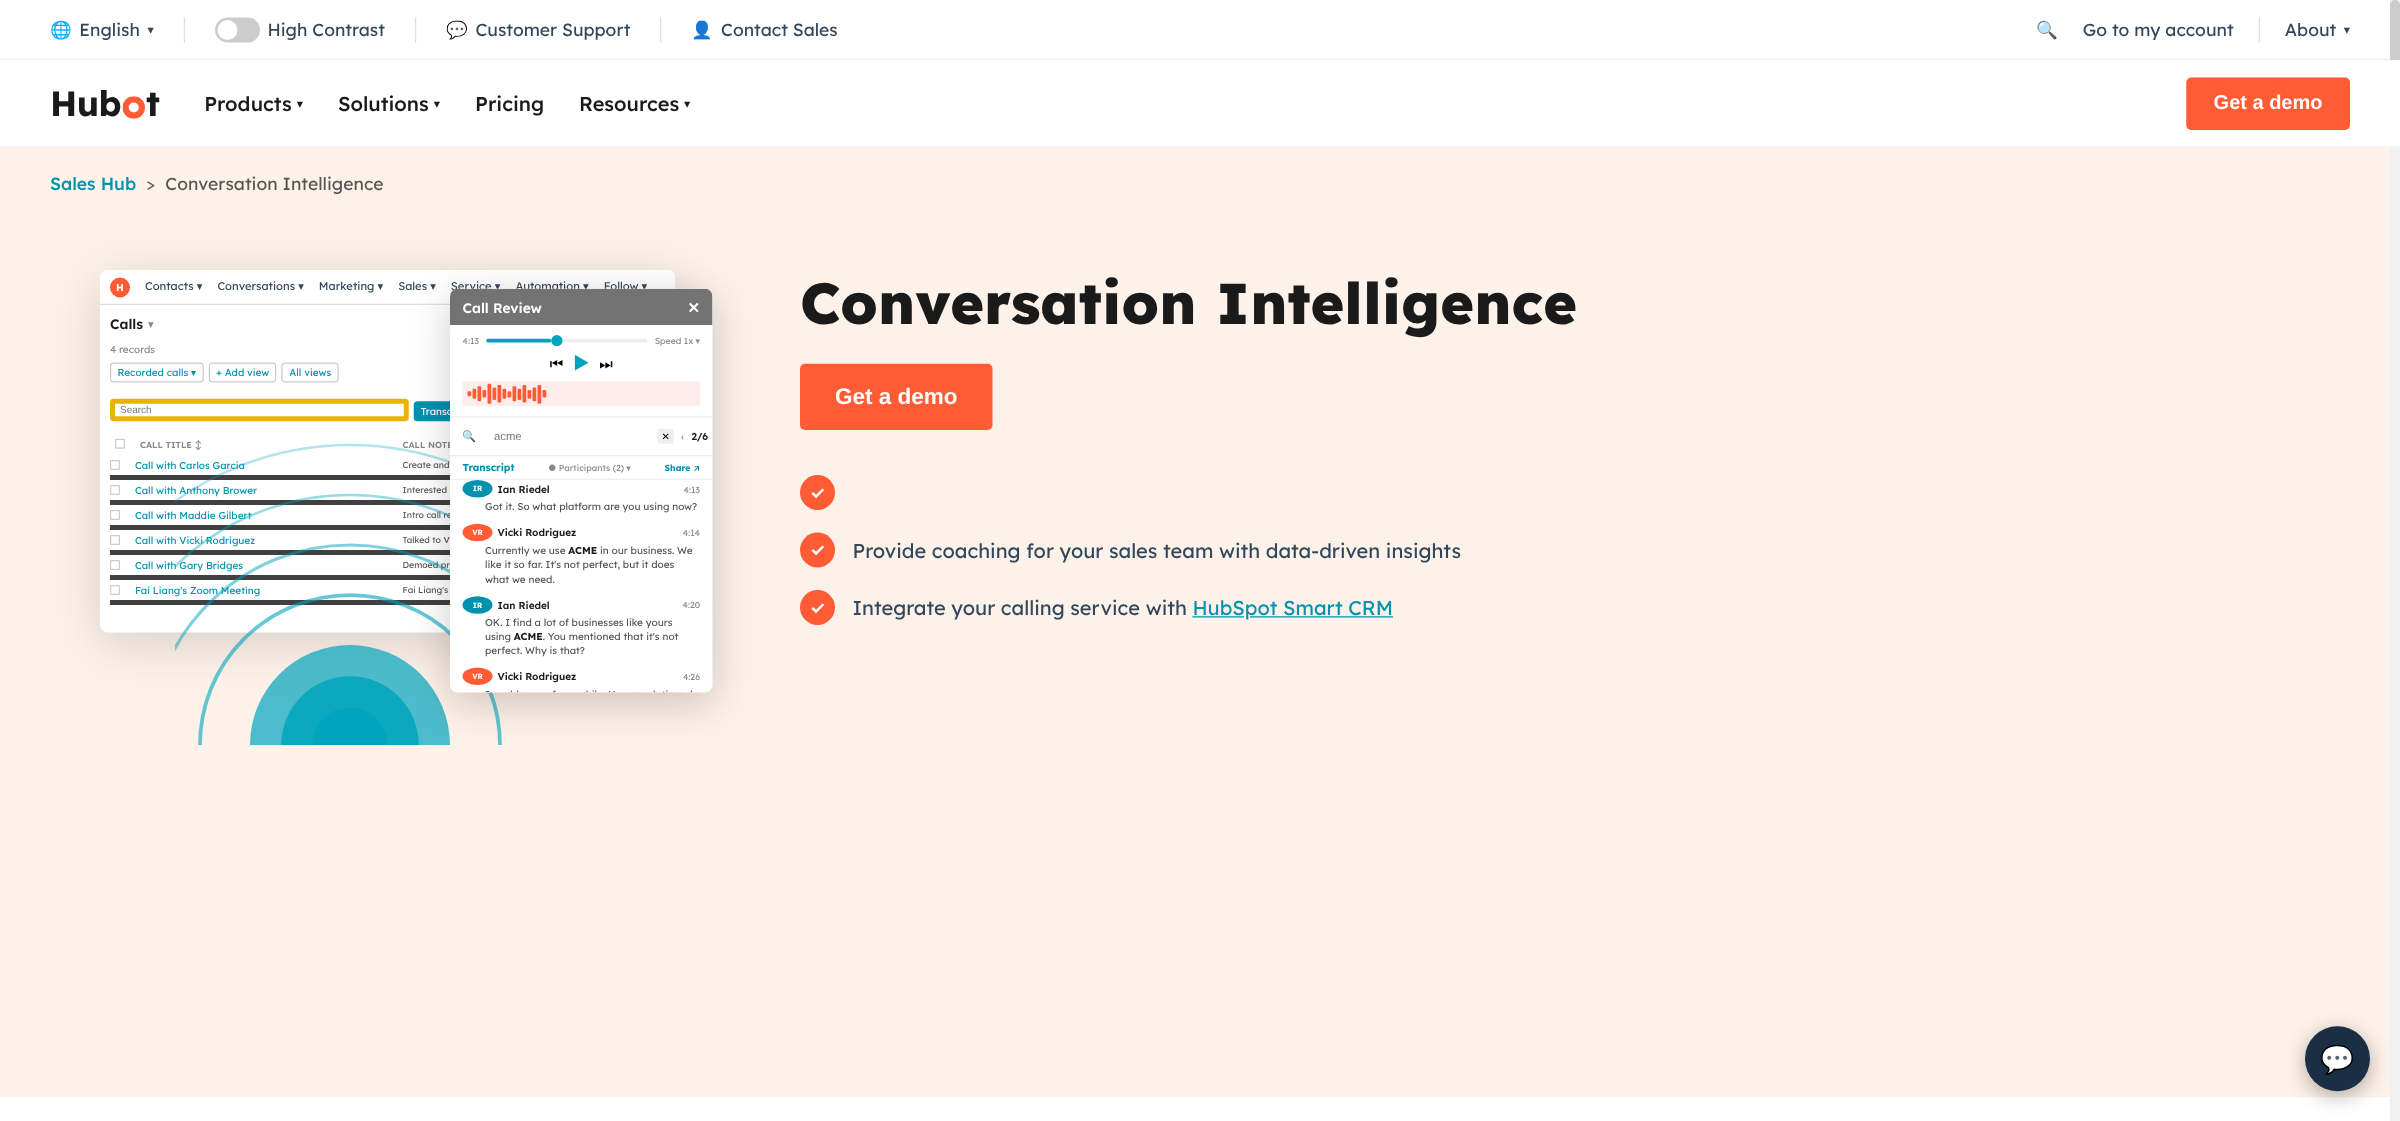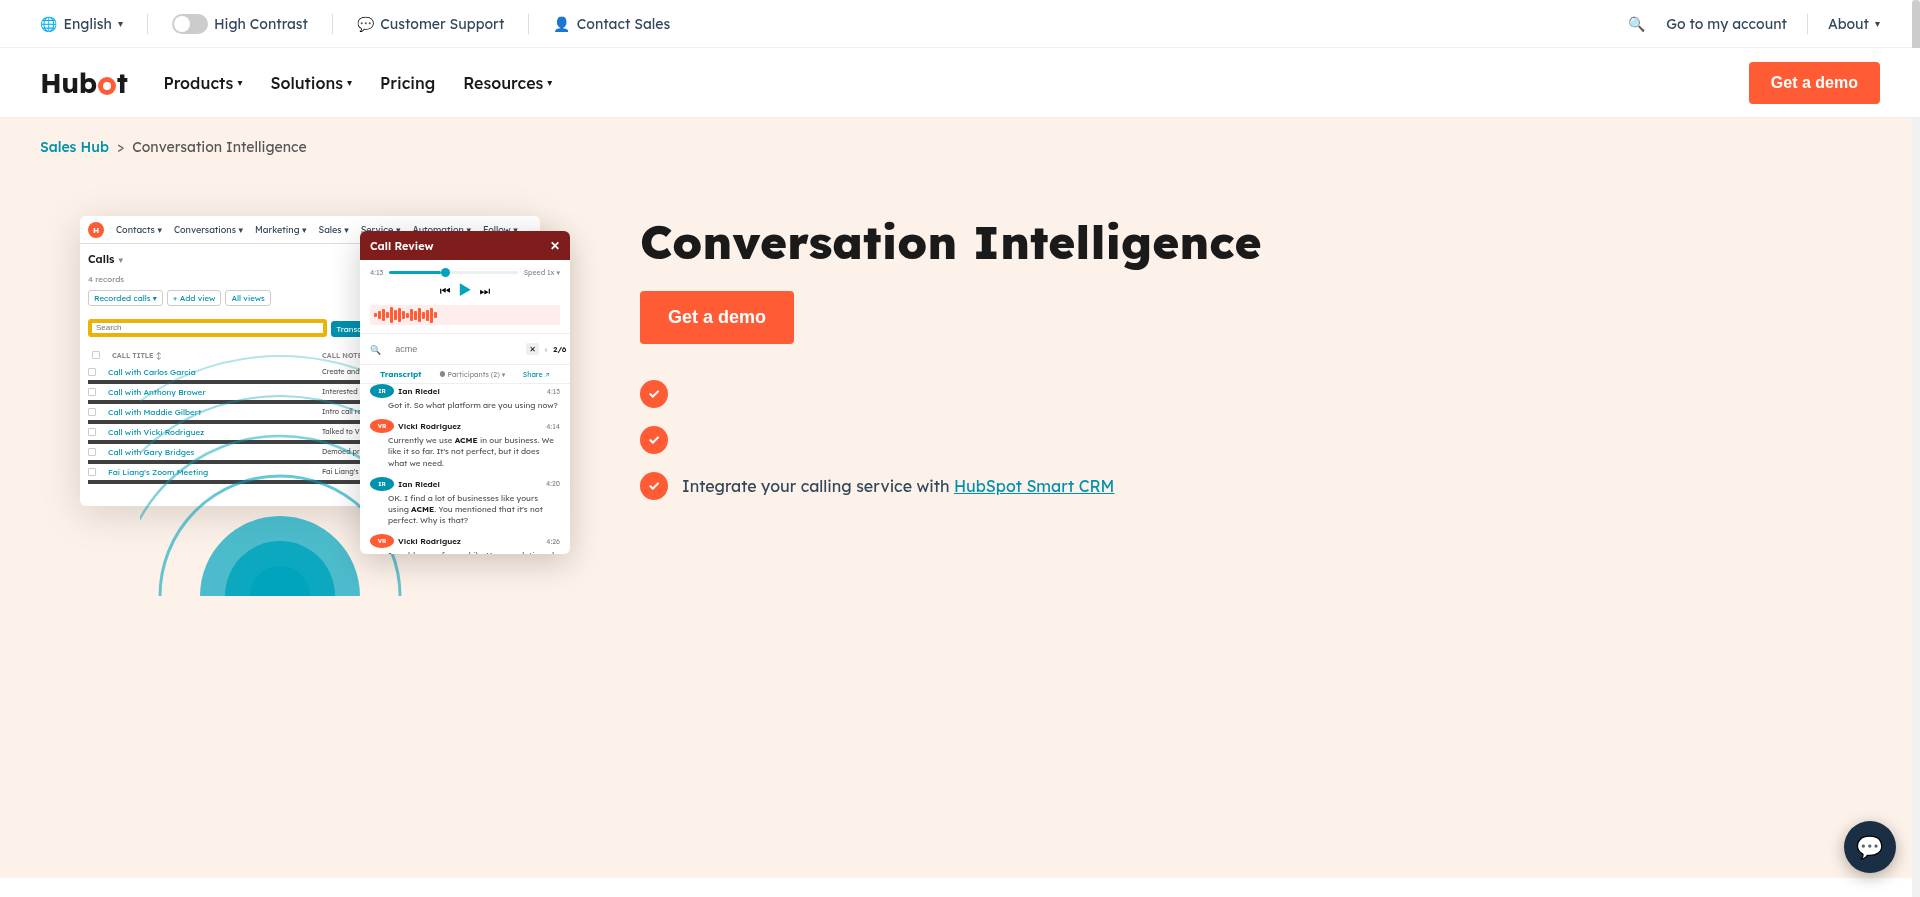--- a/index.html
+++ b/index.html
@@ -198,21 +198,21 @@
       position: absolute;
       top: 15px; right: -10px;
       width: 210px;
       background: #fff;
       border-radius: 6px;
       box-shadow: 0 8px 32px rgba(0,0,0,0.2);
       overflow: hidden;
       z-index: 10;
     }
     .call-review-header {
-      background: #7f1d1d;
+      background: #737373;
       color: #fff;
       font-size: 11px;
       font-weight: 600;
       padding: 7px 10px;
       display: flex;
       justify-content: space-between;
       align-items: center;
     }
     .call-review-close { cursor: pointer; font-size: 12px; }
     .audio-bar {
@@ -503,24 +503,24 @@
 
           <div class="search-transcript">
             <span style="font-size:9px;">🔍</span>
             <input type="text" class="search-transcript" style="flex: 1 1 0%; font-size: 9px; border: none; outline: none;" placeholder="acme">
             <span style="font-size:8px;background:#eee;padding:1px 3px;border-radius:2px;">✕</span>
             <span style="font-size:8px;color:#888;margin:0 2px;">‹</span>
             <span style="font-size:8px;color:#1a1a1a;font-weight:600;">2/6</span>
 
           </div>
 
-          <div style="display:flex;align-items:center;justify-content:space-between;padding:4px 20px;border-bottom:1px solid #eee;">
+          <div style="display:flex;align-items:center;justify-content:space-between;padding:4px 10px;border-bottom:1px solid #eee;">
             <span style="font-size:8px;font-weight:700;color:#0091ae;">Transcript</span>
             <span style="font-size:7px;color:#888;">● Participants (2) ▾</span>
-            <span style="font-size:7px;color:#0091ae;">Share ↗</span>
+            <span style="font-size:7px;color:#0091ae;font-weight:bold;">Share ↗</span>
           </div>
 
           <div class="transcript-list" id="transcript-entries">
               <div class="transcript-entry">
     <div class="transcript-who">
       <div class="transcript-avatar" style="background:#0091ae;">IR</div>
       <span class="transcript-name">Ian Riedel</span>
       <span class="transcript-time">4:13</span>
     </div>
     <div class="transcript-text">Got it. So what platform are you using now?</div>
@@ -568,20 +568,21 @@
 
     <div class="hero-text-area">
       <h1 class="hero-title">Conversation Intelligence</h1>
       <button class="hero-cta-btn">Get a demo</button>
       <ul class="feature-list" id="feature-list">
           <li class="feature-item">
     <div class="check-icon">✓</div>
   </li>
           <li class="feature-item">
     <div class="check-icon">✓</div>
+    <span>Provide coaching for your sales team with data-driven insights</span>
   </li>
           <li class="feature-item">
     <div class="check-icon">✓</div>
     <span>Integrate your calling service with <a href="#" class="feature-link">HubSpot Smart CRM</a></span>
   </li>
         </ul>
     </div>
   </div>
 </div>
 

